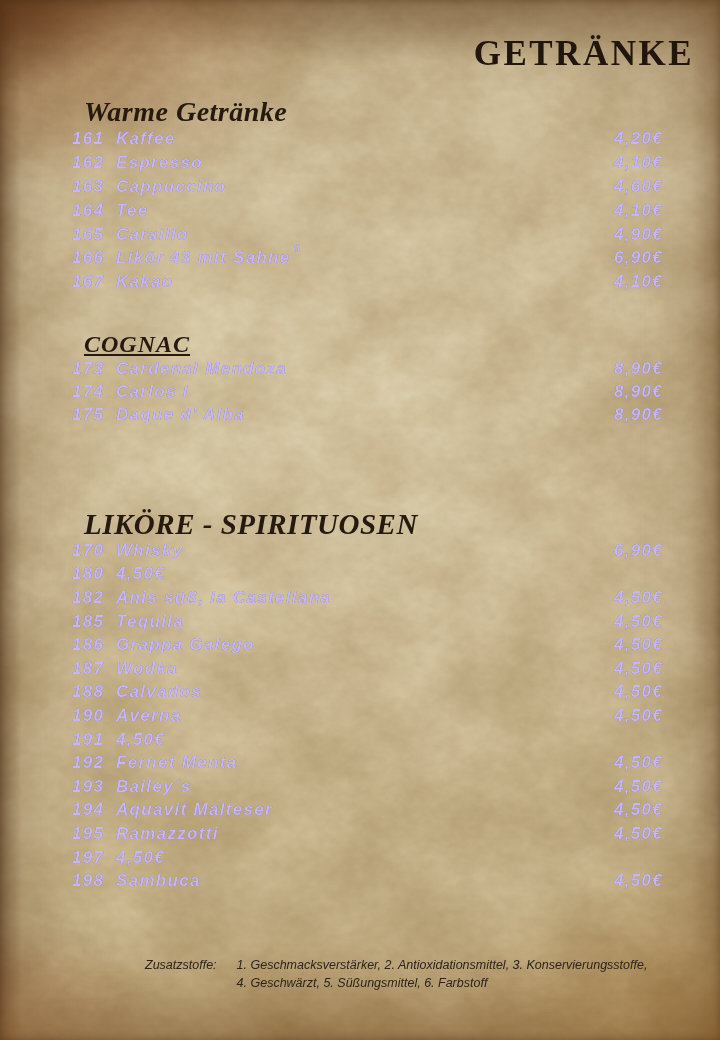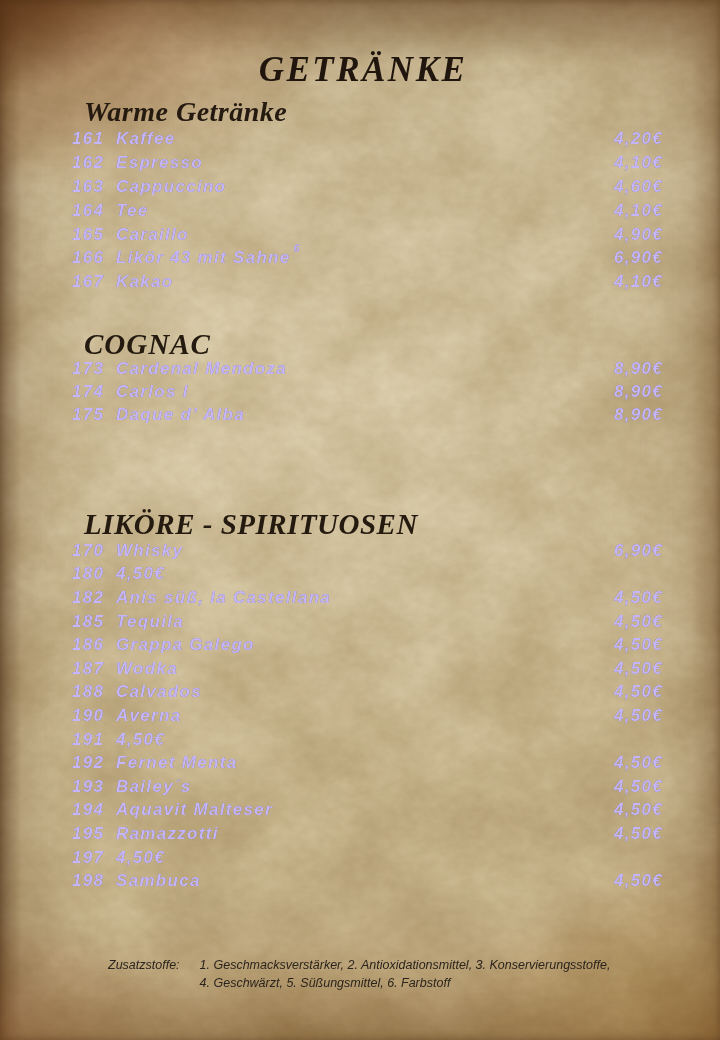--- a/index.html
+++ b/index.html
@@ -30,34 +30,34 @@
   .tex{position:absolute;inset:0;z-index:1;pointer-events:none;}
   .t-mottle{mix-blend-mode:multiply;opacity:.48;}
   .t-grain{mix-blend-mode:multiply;opacity:.30;}
   .vignette{
     position:absolute;inset:0;z-index:2;pointer-events:none;
     box-shadow: inset 0 0 70px 12px rgba(92,58,26,.40), inset 0 0 9px rgba(61,35,12,.45);
   }
   
   .content{position:absolute;inset:0;z-index:4;color:#2b2620;}
   .title{
-    position:absolute;top:36px;left:0;width:694px;margin:16px;
-    text-align:center;
-    font-family:"Liberation Serif",serif;font-style:italic;font-weight:600;
+    position:absolute;top:36px;left:0;width:694px;margin:0;
+    text-align:right;
+    font-family:"Liberation Serif",serif;font-weight:600;
     font-size:35px;line-height:35px;letter-spacing:2.5px;color:#21160e;
   }
   .sec{position:absolute;left:72px;width:591px;}
   .sec h2{
     margin:12px;font-family:"Liberation Serif",serif;font-style:italic;
     color:#241a10;font-weight:600;
   }
   .sec-warm{top:84px;}
   .sec-warm h2{font-size:28px;line-height:32px;letter-spacing:.5px;}
   .sec-cognac{top:316px;}
-  .sec-cognac h2{font-size:29px;line-height:33px;letter-spacing:1px;}
+  .sec-cognac h2{font-size:24px;line-height:33px;letter-spacing:1px;text-decoration:underline;}
   .sec-lik{top:496px;}
   .sec-lik h2{font-size:29px;line-height:33px;letter-spacing:.5px;}
   .rows{position:absolute;left:0;width:591px;}
   .sec-warm  .rows{top:43px;}
   .sec-cognac .rows{top:41px;}
   .sec-lik   .rows{top:43px;}
   .row{
     display:flex;align-items:center;
     font-style:italic;font-weight:700;font-size:17px;letter-spacing:1.3px;
     color:#c4b5fd;
@@ -70,21 +70,21 @@
   .nm{flex:1;white-space:nowrap;}
   .nm sup{font-size:11px;line-height:0;position:relative;top:-5px;margin-left:3px;letter-spacing:0;}
   .price{flex:none;text-align:right;font-style:italic;}
   
   .footer{
     position:absolute;top:956px;left:108px;z-index:4;
     display:flex;align-items:flex-start;
     font-style:italic;font-size:12.5px;line-height:18px;color:#2a241d;
     font-weight:400;
   }
-  .f-label{white-space:nowrap;margin-right:20px;}
+  .f-label{white-space:nowrap;margin-right:20px;margin-left:37px;}
   .f-text{white-space:nowrap;}
 </style>
 </head>
 <body>
 
 <div class="page">
 
   <div class="bg"></div>
 
   <svg class="tex t-mottle" width="720" height="1040" viewBox="0 0 720 1040">

